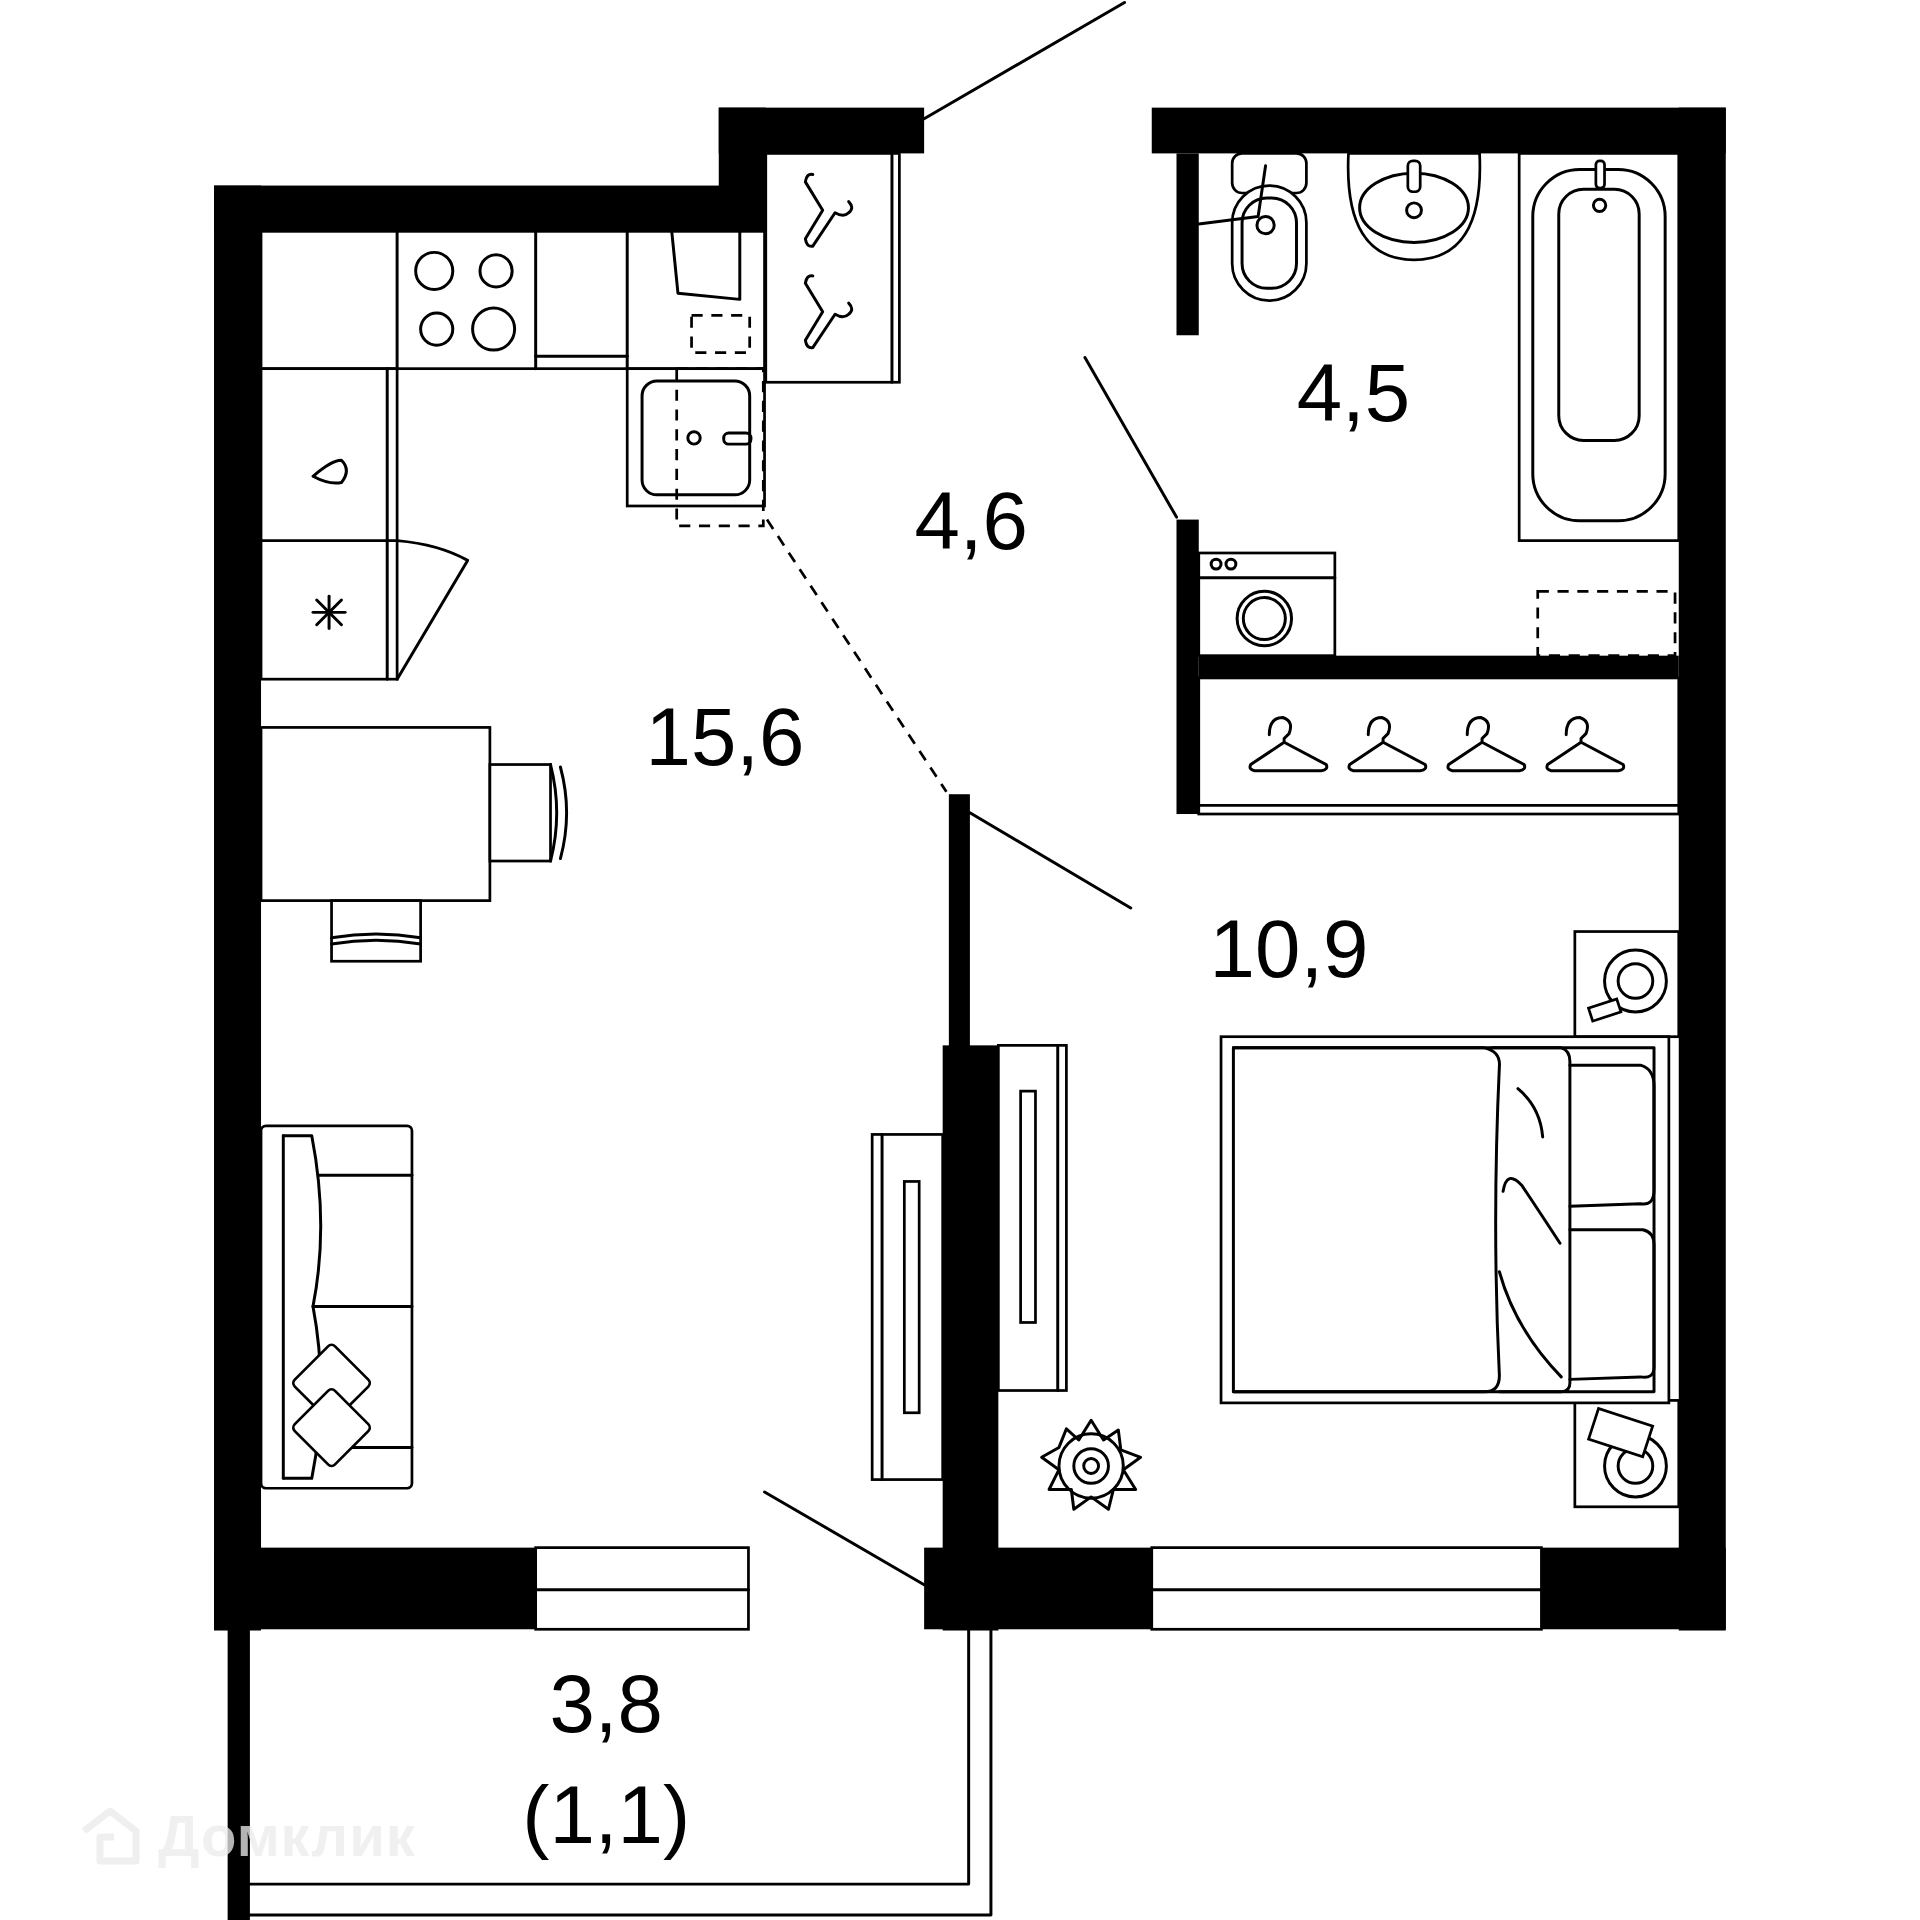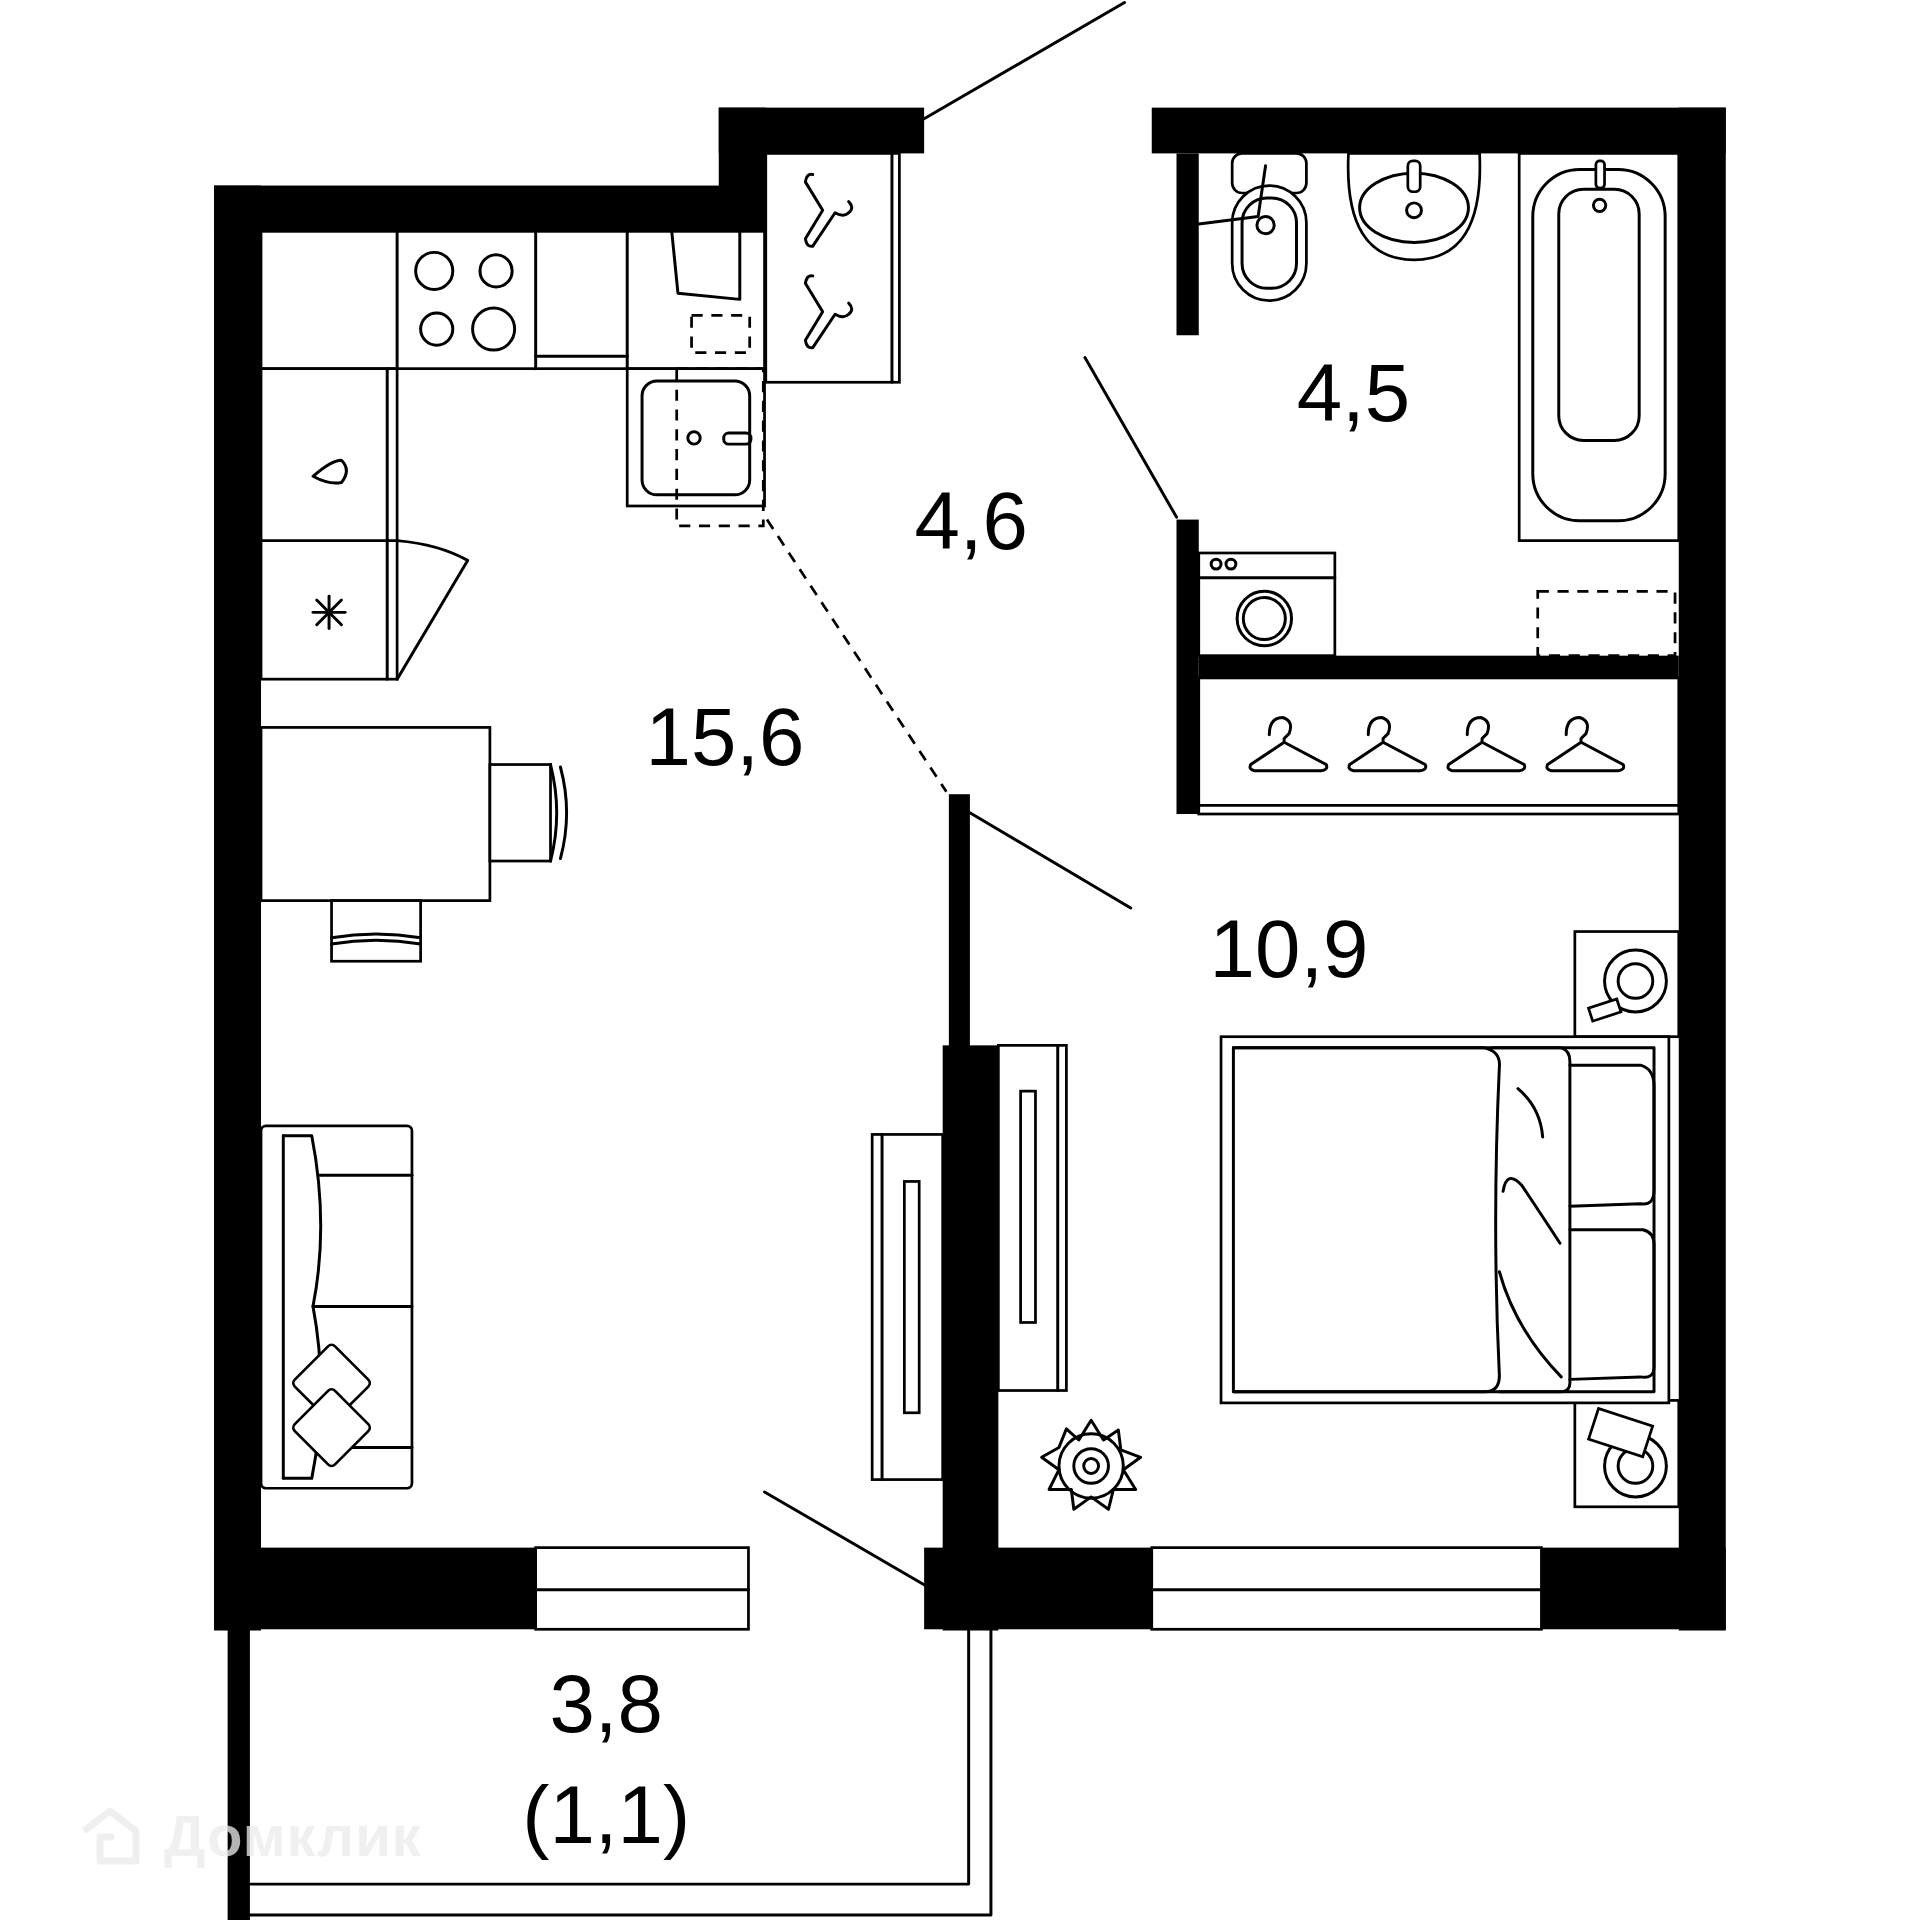--- a/index.html
+++ b/index.html
@@ -3,21 +3,21 @@
 <meta charset="utf-8">
 <style>
   html,body{margin:0;padding:0;background:#ffffff;}
   body{width:1920px;height:1920px;overflow:hidden;position:relative;font-family:"Liberation Sans",sans-serif;}
   #plan{position:absolute;left:0;top:0;width:1920px;height:1920px;}
   .wall{fill:#000;}
   .ln{fill:none;stroke:#000;stroke-width:2.4;stroke-linejoin:round;stroke-linecap:round;}
   .thin{fill:#fff;stroke:#000;stroke-width:2.2;}
   .dash{fill:none;stroke:#000;stroke-width:2.2;stroke-dasharray:9 7;}
   .lbl{font-family:"Liberation Sans",sans-serif;font-size:66px;fill:#000;text-anchor:middle;}
-  .wm{position:absolute;left:78px;top:1800px;height:70px;display:flex;align-items:center;gap:22px;opacity:0.9;}
+  .wm{position:absolute;left:78px;top:1800px;height:70px;display:flex;align-items:center;gap:16px;opacity:0.9;}
   .wm-text{font-family:"Liberation Sans",sans-serif;font-weight:bold;font-size:58px;color:rgba(235,235,235,0.85);letter-spacing:1px;}
 </style>
 </head>
 <body>
 
 <svg id="plan" viewBox="0 0 1552 1552" xmlns="http://www.w3.org/2000/svg">
 
   <g>
 
     <rect class="wall" x="173" y="150" width="410" height="37"></rect>

